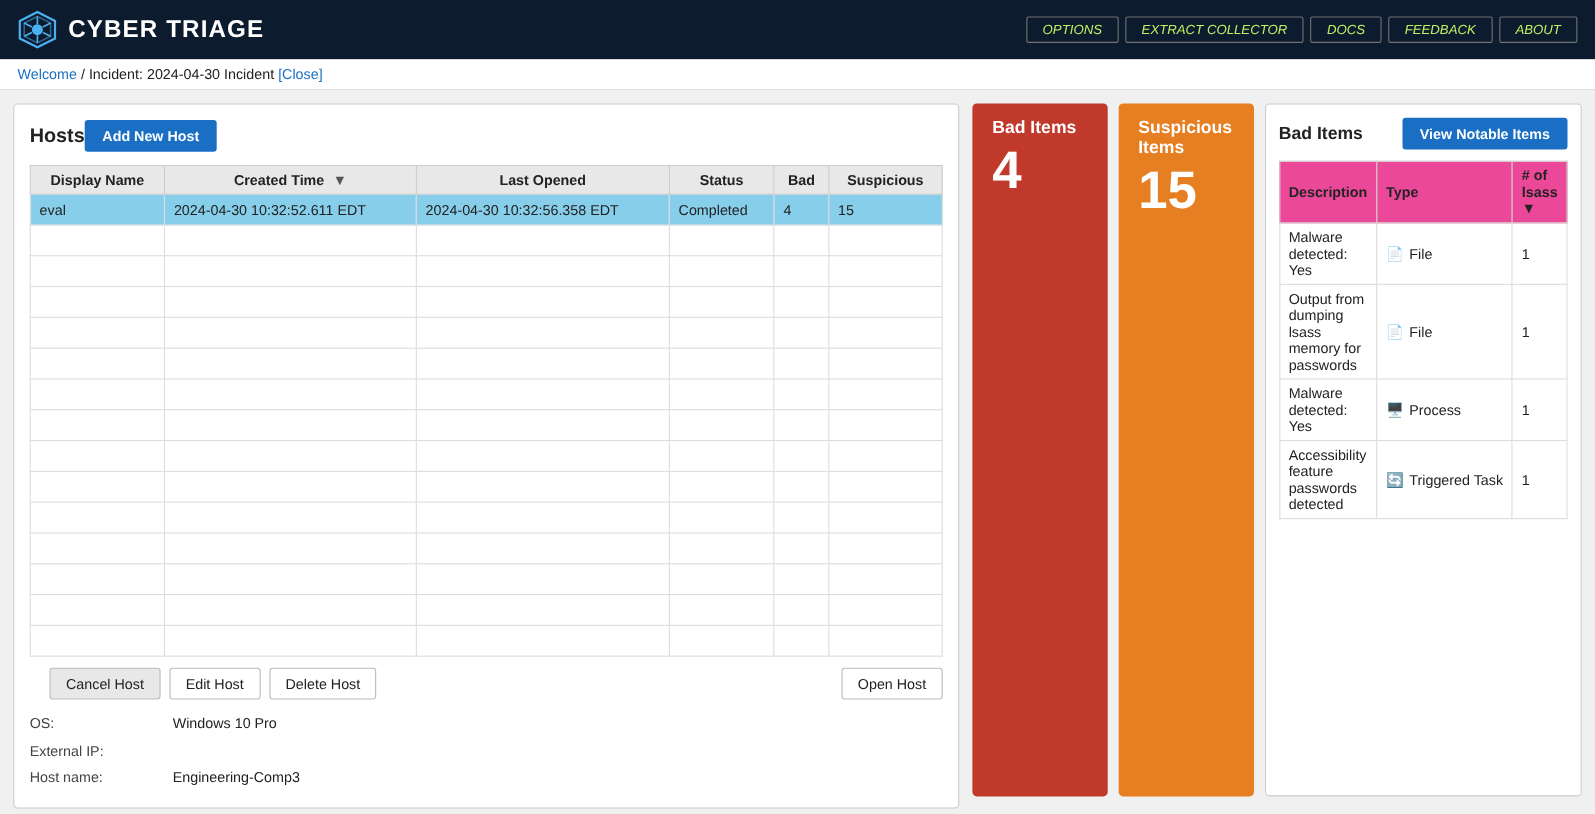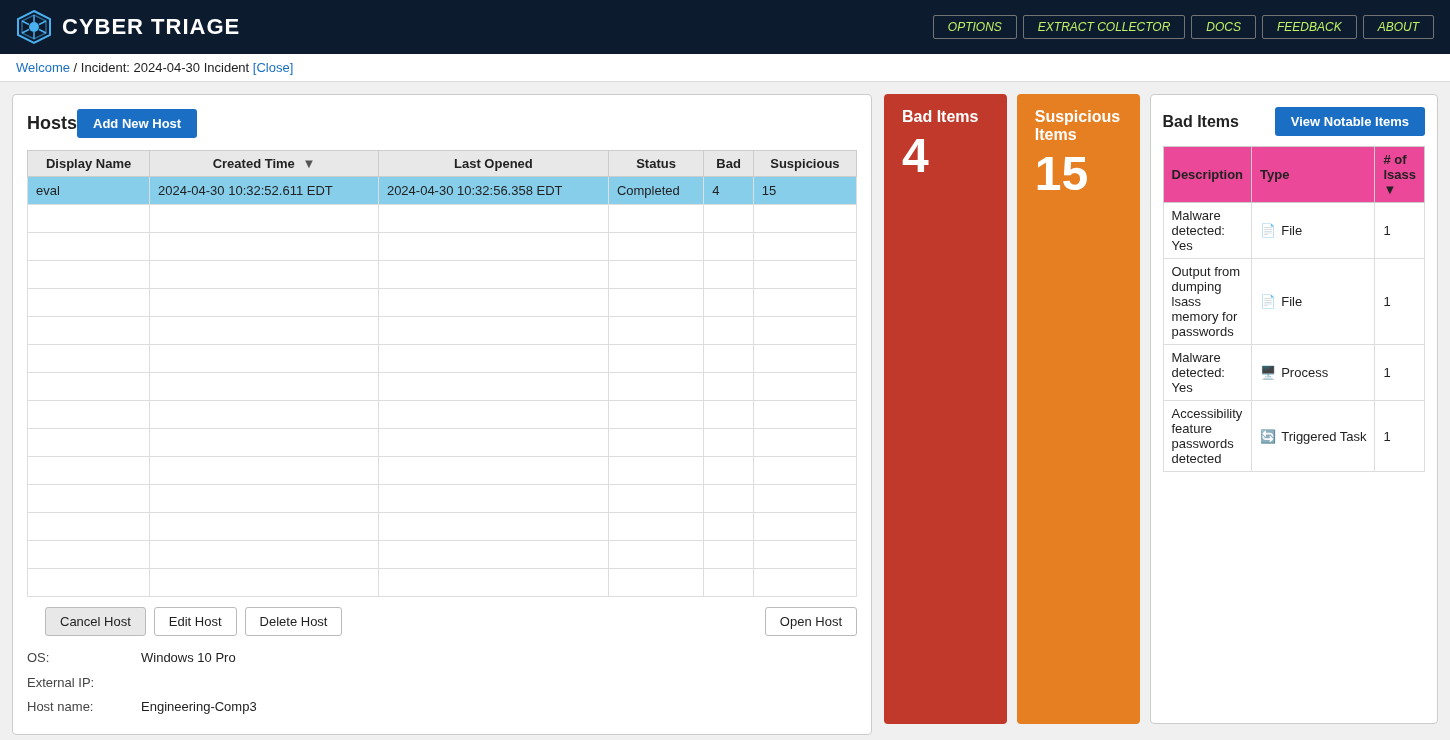--- a/index.html
+++ b/index.html
@@ -156,21 +156,21 @@
     }
 
     
     #host-info {
       margin-top: 10px;
       font-size: 13px;
       line-height: 1.9;
     }
     #host-info .info-row {
       display: flex;
-      gap: 4px;
+      gap: 20px;
     }
     #host-info .info-label {
       color: #444;
       min-width: 110px;
     }
     #host-info .info-value {
       color: #222;
     }
 
     

